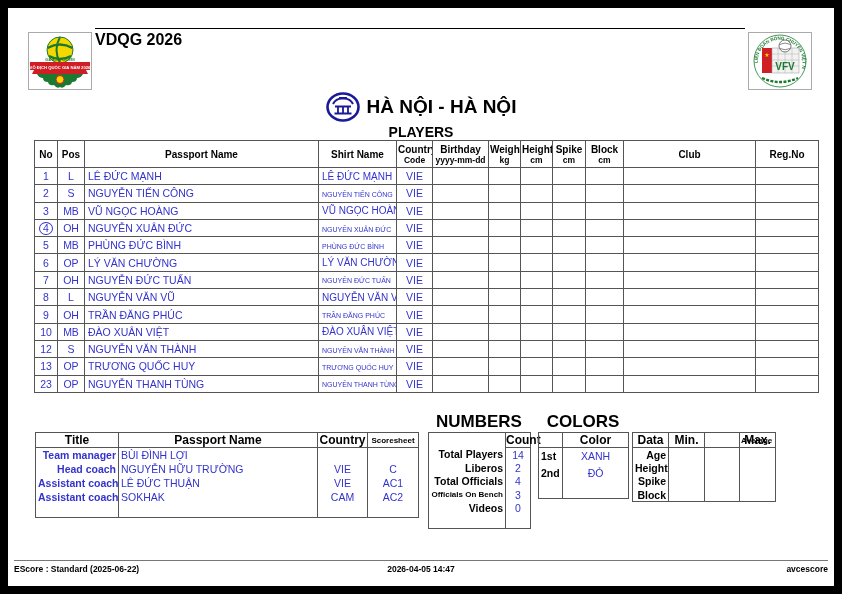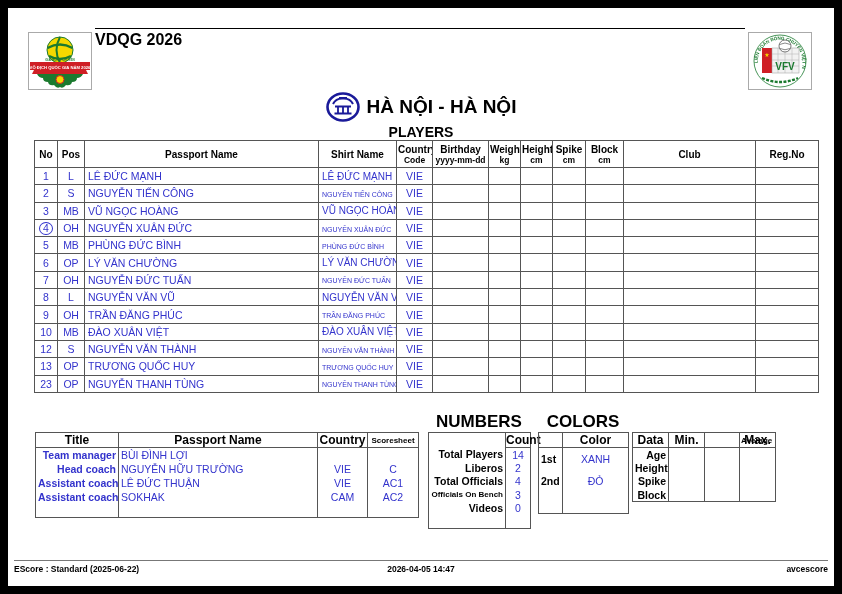--- a/index.html
+++ b/index.html
@@ -63,21 +63,21 @@
   .th-scoresheet { font-size: 8px !important; }
 
   .numbers-table { left: 420px; top: 424px; width: 102px; height: 84px; }
   .numbers-table th { height: 14px; font-size: 9px; }
   .numbers-table th.noline { border: none; border-left: 1px solid #555; }
   .numbers-table td { height: 13.5px; }
   .num-label { font-weight: bold; text-align: right; }
   .num-label.tiny { font-size: 8px; }
   .num-val { color: #3333cc; text-align: center; }
 
-  .colors-table { left: 530px; top: 424px; width: 90px; height: 82px; }
+  .colors-table { left: 530px; top: 424px; width: 90px; height: 67px; }
   .colors-table th { height: 14px; }
   .colors-table td { height: 13px; }
   .col-ord { font-weight: bold; font-size: 9px; text-align: left; padding-left: 3px; }
   .col-val { color: #3333cc; text-align: center; }
 
   .stats-table { left: 624px; top: 424px; width: 143px; height: 70px; }
   .stats-table th { height: 15px; }
   .stats-table td { height: 13.5px; }
   .th-average { font-size: 8px !important; padding-left: 36px; }
   .stat-label { font-weight: bold; text-align: right; }

